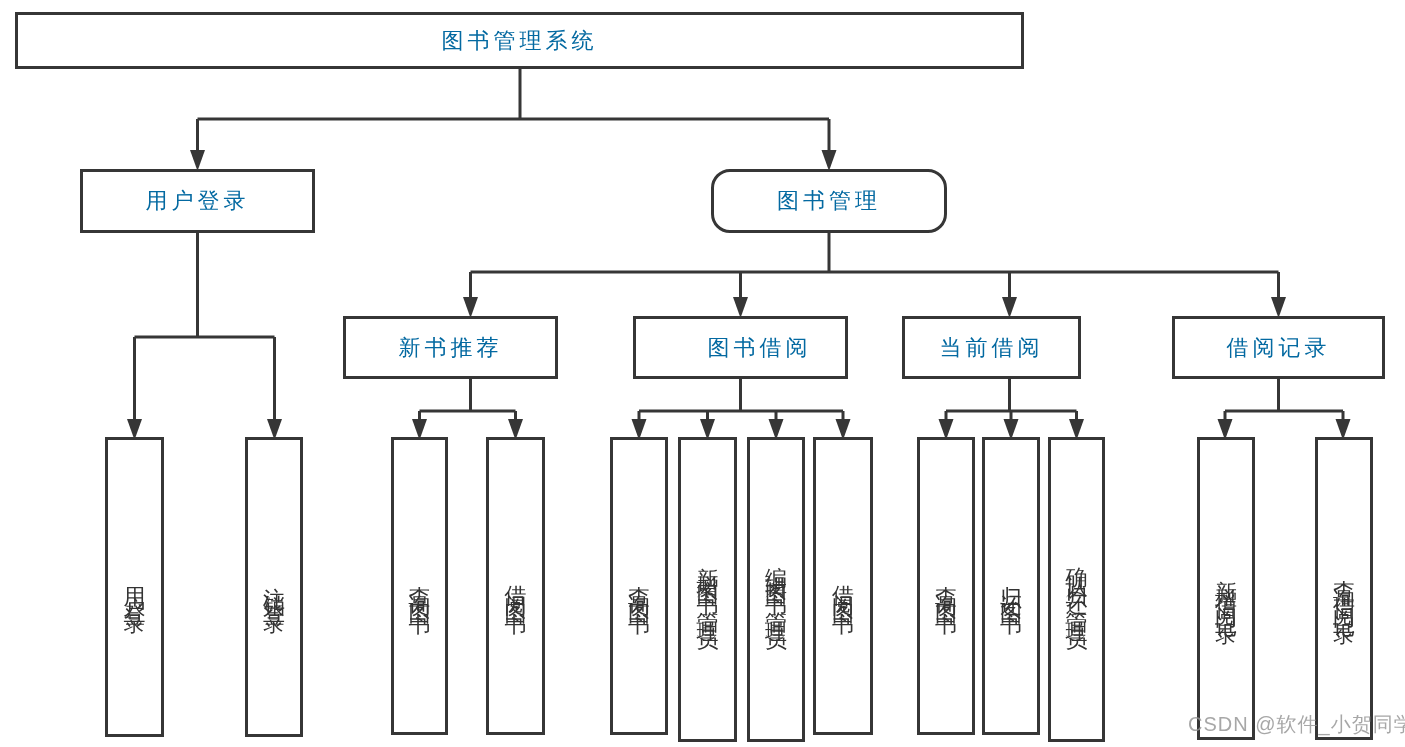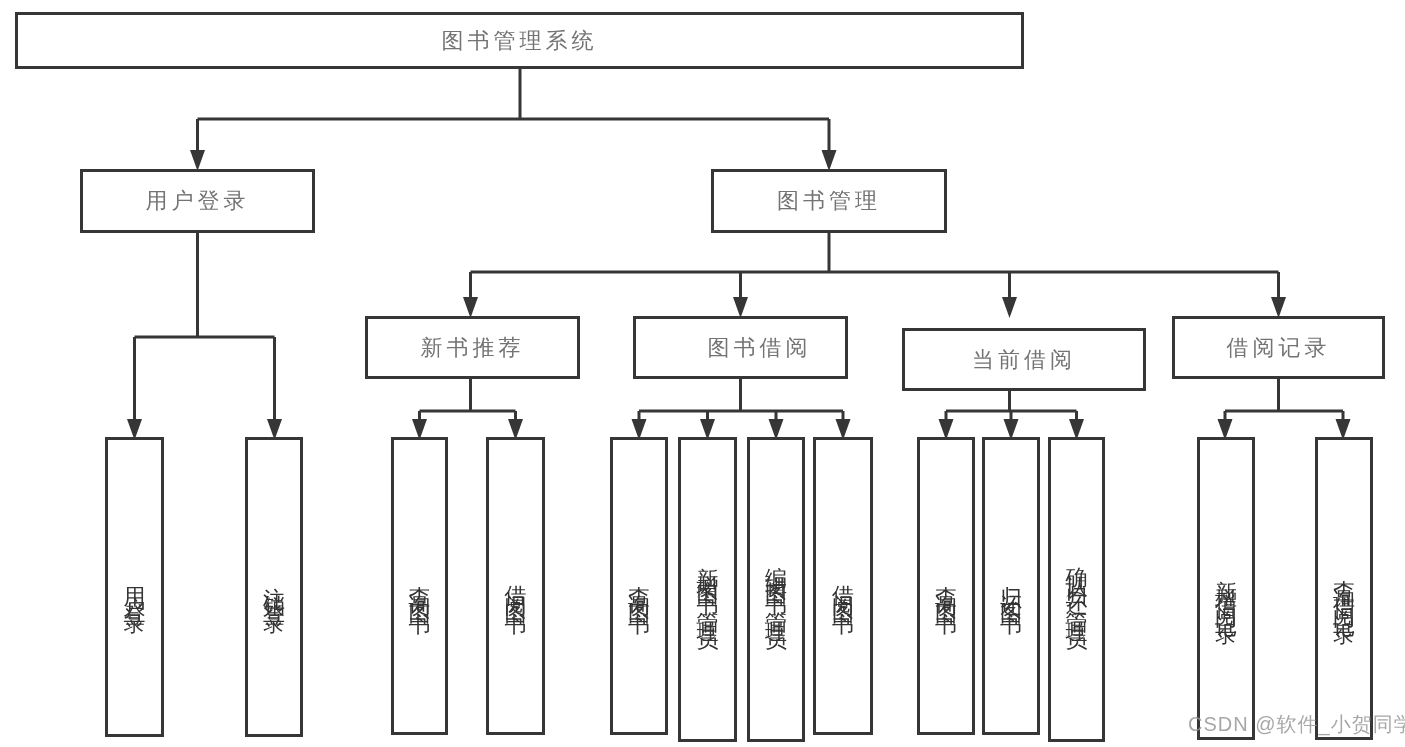--- a/index.html
+++ b/index.html
@@ -14,21 +14,21 @@
   .hbox{
     position:absolute;
     box-sizing:border-box;
     border:3px solid #363636;
     background:#ffffff;
     display:flex;align-items:center;justify-content:center;
   }
   .hlabel{
     font-size:22px;
     letter-spacing:4px;
-    color:#737373;
+    color:#0369a1;
     white-space:nowrap;
   }
   .vbox{
     position:absolute;
     box-sizing:border-box;
     border:3px solid #363636;
     background:#ffffff;
     display:flex;align-items:center;justify-content:center;
   }
   .vlabel{
@@ -93,31 +93,31 @@
     </g>
   </svg>
 
   <div class="hbox" style="left:15px;top:12px;width:1009px;height:57px;">
     <span class="hlabel">图书管理系统</span>
   </div>
 
   <div class="hbox" style="left:80px;top:169px;width:235px;height:64px;">
     <span class="hlabel">用户登录</span>
   </div>
-  <div class="hbox" style="left:711px;top:169px;width:236px;height:64px;">
+  <div class="hbox" style="left:711px;top:169px;width:236px;height:64px;border-radius:19px;">
     <span class="hlabel">图书管理</span>
   </div>
 
-  <div class="hbox" style="left:365px;top:316px;width:215px;height:63px;">
+  <div class="hbox" style="left:343px;top:316px;width:215px;height:63px;">
     <span class="hlabel">新书推荐</span>
   </div>
   <div class="hbox" style="left:633px;top:316px;width:215px;height:63px;padding-left:38px;">
     <span class="hlabel">图书借阅</span>
   </div>
-  <div class="hbox" style="left:902px;top:328px;width:244px;height:63px;">
+  <div class="hbox" style="left:902px;top:316px;width:179px;height:63px;">
     <span class="hlabel">当前借阅</span>
   </div>
   <div class="hbox" style="left:1172px;top:316px;width:213px;height:63px;">
     <span class="hlabel">借阅记录</span>
   </div>
 
   <div class="vbox" style="left:105px;top:437px;width:59px;height:300px;">
     <span class="vlabel">用户登录</span>
   </div>
   <div class="vbox" style="left:245px;top:437px;width:58px;height:300px;">

